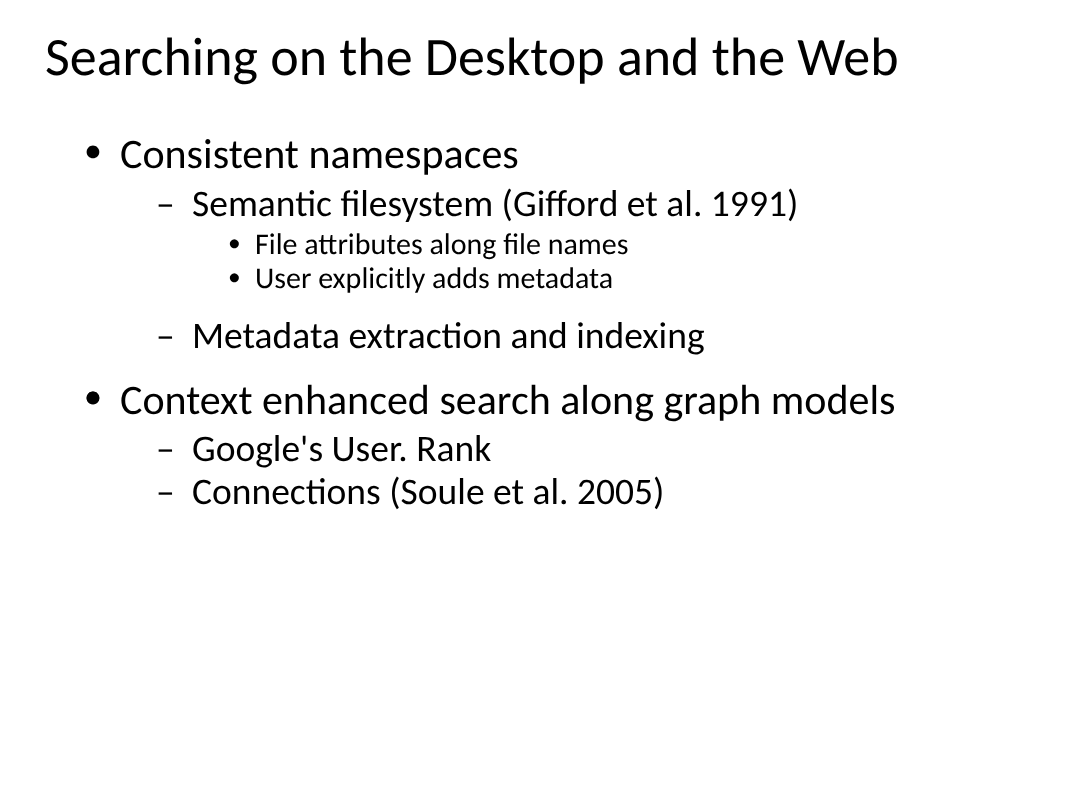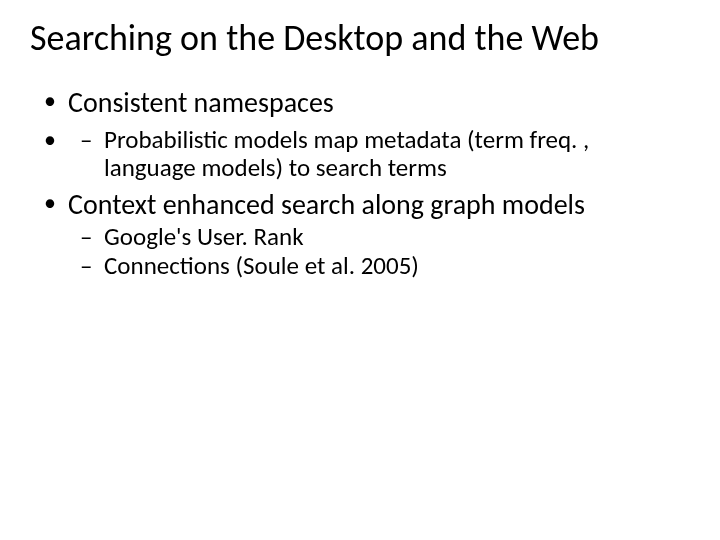--- a/index.html
+++ b/index.html
@@ -17,21 +17,21 @@
     height: 540px;
     padding: 18px 30px 0 30px;
   }
   .title {
     font-size: 36px;
     font-weight: 400;
     letter-spacing: 0px;
     margin: 0 0 28px 0;
     line-height: 1.15;
   }
-  ul { margin: 0; padding: 0; list-style: none; }
+  ul { margin: 12px; padding: 0; list-style: none; }
   li { list-style: none; }
 
   
   .lvl1 > li {
     position: relative;
     padding-left: 38px;
     font-size: 28px;
     line-height: 1.15;
     margin-top: 6px;
   }
@@ -84,28 +84,39 @@
 </head>
 <body>
 
 <div class="slide">
   <h1 class="title">Searching on the Desktop and the Web</h1>
 
   <ul class="lvl1">
 
     <li>
       <span>Consistent namespaces</span>
+      <ul class="lvl2">
+        <li>
+          <span>Semantic filesystem (Gifford et al. 1991)</span>
+          <ul class="lvl3">
+            <li>
+              <span>File attributes along file names</span>
+            </li>
+            <li>
+              <span>User explicitly adds metadata</span>
+            </li>
+          </ul>
+        </li>
+        <li>
+          <span>Metadata extraction and indexing</span>
+        </li>
+      </ul>
     </li>
 
     <li>
-      <ul class="lvl2">
-        <li>
-          <span>Probabilistic models map metadata (term freq. , language models) to search terms</span>
-        </li>
-      </ul>
     </li>
 
     <li>
       <span>Context enhanced search along graph models</span>
       <ul class="lvl2">
         <li>
           <span>Google's User. Rank</span>
         </li>
         <li>
           <span>Connections (Soule et al. 2005)</span>

